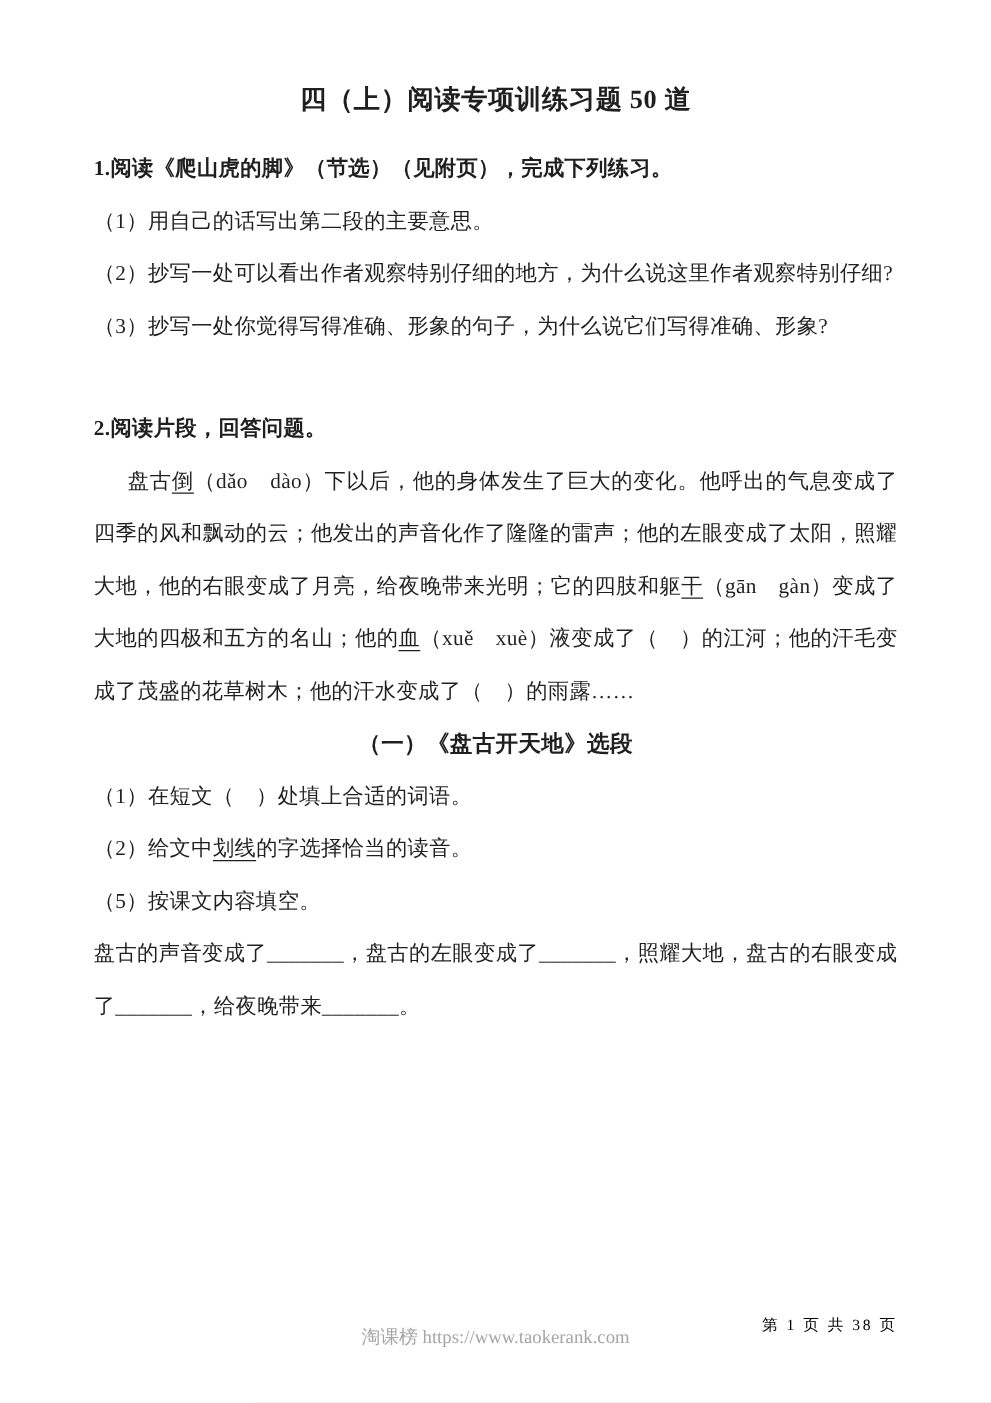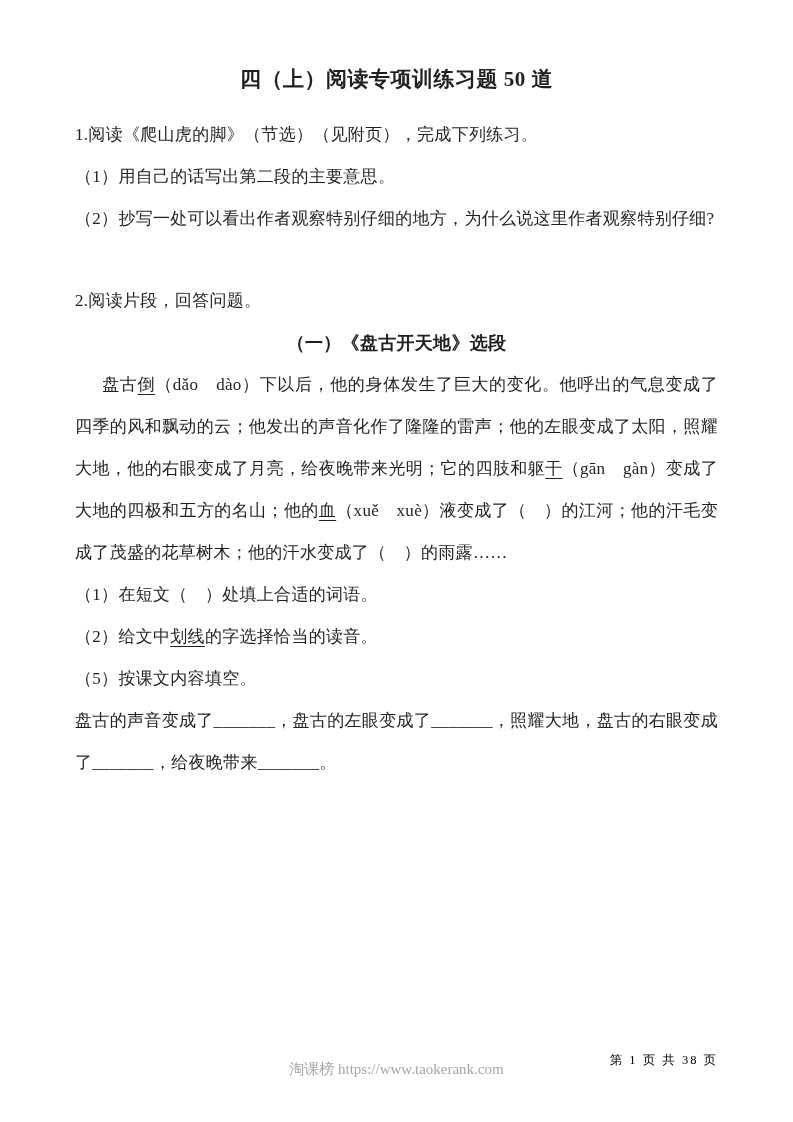--- a/index.html
+++ b/index.html
@@ -25,21 +25,21 @@
     margin-bottom: 20px;
     letter-spacing: 0.5px;
   }
   p.line {
     font-size: 17px;
     line-height: 42px;
     text-align: justify;
     text-justify: inter-character;
     letter-spacing: 0.3px;
   }
-  p.heading { font-weight: 400; }
+  p.heading { font-weight: 700; }
   p.section-gap { margin-top: 40px; }
   p.centered {
     text-align: center;
     font-weight: 700;
     font-size: 18px;
   }
   p.passage { text-indent: 1.6em; }
   .u {
     text-decoration: underline;
     text-underline-offset: 4px;
@@ -77,26 +77,27 @@
   <div class="content">
 
     <div class="doc-title">四（上）阅读专项训练习题 50 道</div>
 
     <p class="line heading">1.阅读《爬山虎的脚》（节选）（见附页），完成下列练习。</p>
 
     <p class="line">（1）用自己的话写出第二段的主要意思。</p>
 
     <p class="line">（2）抄写一处可以看出作者观察特别仔细的地方，为什么说这里作者观察特别仔细?</p>
 
+    <p class="line">（3）抄写一处你觉得写得准确、形象的句子，为什么说它们写得准确、形象?</p>
 
     <p class="line heading section-gap">2.阅读片段，回答问题。</p>
 
+    <p class="line passage"><span>盘古</span><span class="u">倒</span><span>（dǎo　dào）下以后，他的身体发生了巨大的变化。他呼出的气息变成了四季的风和飘动的云；他发出的声音化作了隆隆的雷声；他的左眼变成了太阳，照耀大地，他的右眼变成了月亮，给夜晚带来光明；它的四肢和躯</span><span class="u">干</span><span>（gān　gàn）变成了大地的四极和五方的名山；他的</span><span class="u">血</span><span>（xuě　xuè）液变成了（　）的江河；他的汗毛变成了茂盛的花草树木；他的汗水变成了（　）的雨露……</span></p>
+
     <p class="line centered">（一）《盘古开天地》选段</p>
-
-    <p class="line passage"><span>盘古</span><span class="u">倒</span><span>（dǎo　dào）下以后，他的身体发生了巨大的变化。他呼出的气息变成了四季的风和飘动的云；他发出的声音化作了隆隆的雷声；他的左眼变成了太阳，照耀大地，他的右眼变成了月亮，给夜晚带来光明；它的四肢和躯</span><span class="u">干</span><span>（gān　gàn）变成了大地的四极和五方的名山；他的</span><span class="u">血</span><span>（xuě　xuè）液变成了（　）的江河；他的汗毛变成了茂盛的花草树木；他的汗水变成了（　）的雨露……</span></p>
 
     <p class="line">（1）在短文（　）处填上合适的词语。</p>
 
     <p class="line"><span>（2）给文中</span><span class="u">划线</span><span>的字选择恰当的读音。</span></p>
 
 
 
     <p class="line">（5）按课文内容填空。</p>
 
     <p class="line">盘古的声音变成了_______，盘古的左眼变成了_______，照耀大地，盘古的右眼变成了_______，给夜晚带来_______。</p>

